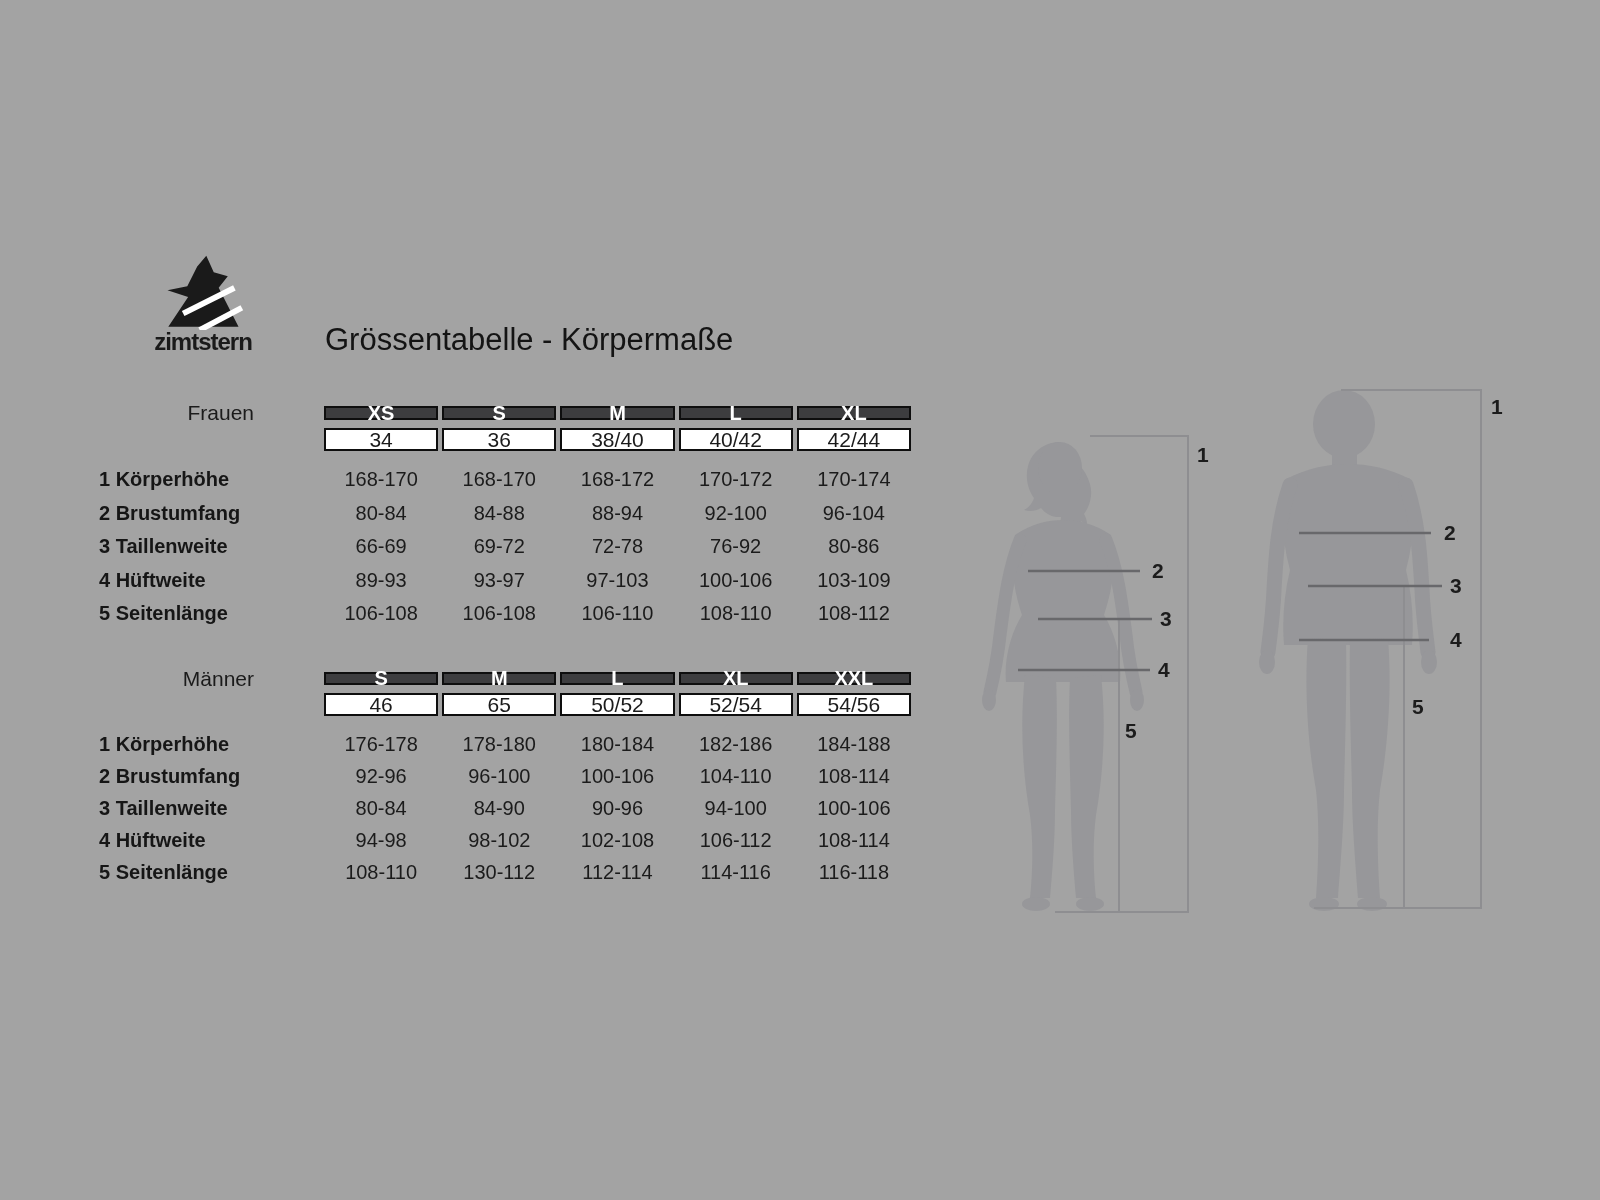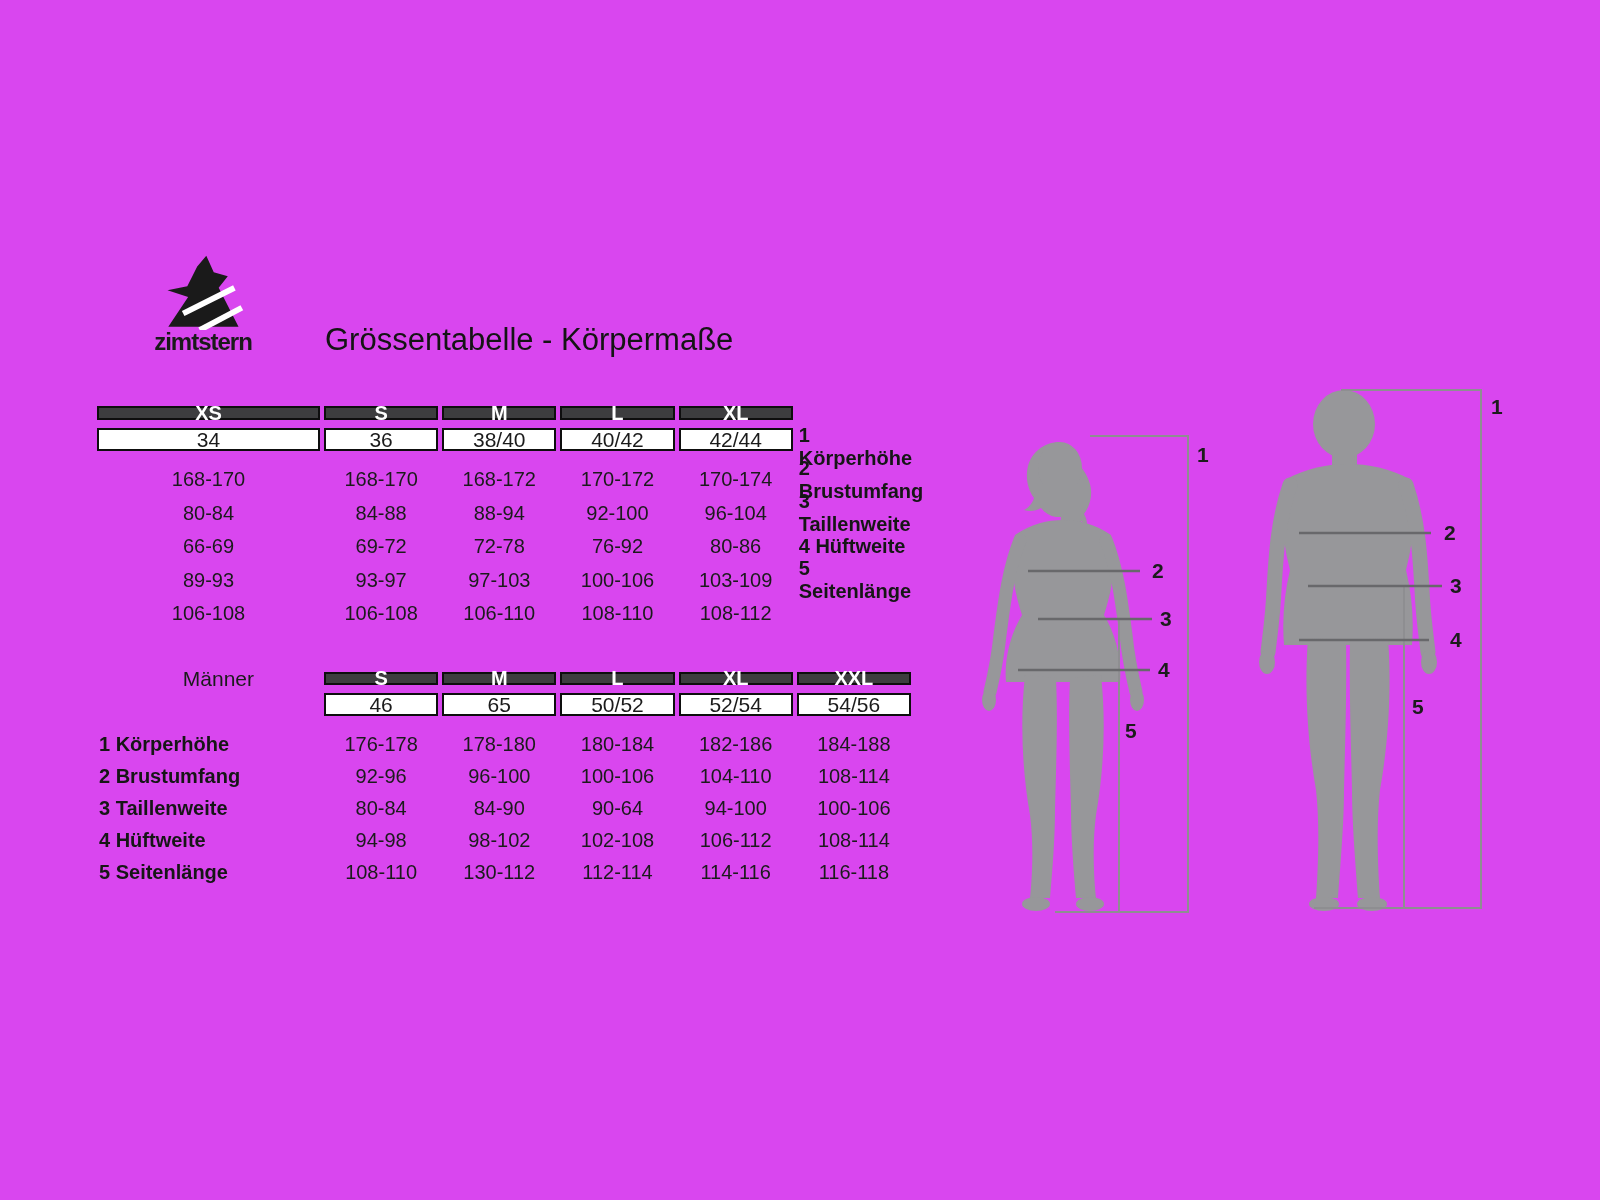--- a/index.html
+++ b/index.html
@@ -1,17 +1,17 @@
 <!DOCTYPE html>
 <html><head>
 <meta charset="utf-8">
 <style>
   html,body{margin:0;padding:0;background:#ffffff;}
   #canvas{
-    position:relative;width:1600px;height:1200px;background:#d946ef;
+    position:relative;width:1600px;height:1200px;background:#a3a3a3;
     font-family:"Liberation Sans",sans-serif;color:#1b1b1b;overflow:hidden;
   }
   
   .brand{position:absolute;left:148px;top:254px;width:110px;text-align:center;}
   .logo-mark{display:block;margin:0 auto;width:84px;height:76px;}
   .logo-text{margin-top:-2px;font-size:24px;font-weight:700;letter-spacing:-1px;color:#1a1a1a;}
   
   .title{position:absolute;left:325px;top:322px;margin:0;font-size:31px;font-weight:400;color:#141414;}
   
   .size-table{
@@ -46,20 +46,21 @@
       <path d="M54,2 L63,22 L80,27 L69,41 L93,88 L8,88 L32,52 L7,44 L31,39 L43,15 Z" fill="#1a1a1a"></path>
       <path d="M26,72 L88,41" stroke="#ffffff" stroke-width="7"></path>
       <path d="M46,92 L97,65" stroke="#ffffff" stroke-width="7"></path>
     </svg>
     <div class="logo-text">zimtstern</div>
   </div>
 
   <h1 class="title">Grössentabelle - Körpermaße</h1>
 
   <div class="size-table women">
+    <div class="cell group-label">Frauen</div>
     <div class="cell hcell">XS</div>
     <div class="cell hcell">S</div>
     <div class="cell hcell">M</div>
     <div class="cell hcell">L</div>
     <div class="cell hcell">XL</div>
 
     <div class="cell"></div>
     <div class="cell scell">34</div>
     <div class="cell scell">36</div>
     <div class="cell scell">38/40</div>
@@ -127,21 +128,21 @@
     <div class="cell row-label">2 Brustumfang</div>
     <div class="cell dcell">92-96</div>
     <div class="cell dcell">96-100</div>
     <div class="cell dcell">100-106</div>
     <div class="cell dcell">104-110</div>
     <div class="cell dcell">108-114</div>
 
     <div class="cell row-label">3 Taillenweite</div>
     <div class="cell dcell">80-84</div>
     <div class="cell dcell">84-90</div>
-    <div class="cell dcell">90-64</div>
+    <div class="cell dcell">90-96</div>
     <div class="cell dcell">94-100</div>
     <div class="cell dcell">100-106</div>
 
     <div class="cell row-label">4 Hüftweite</div>
     <div class="cell dcell">94-98</div>
     <div class="cell dcell">98-102</div>
     <div class="cell dcell">102-108</div>
     <div class="cell dcell">106-112</div>
     <div class="cell dcell">108-114</div>
 

